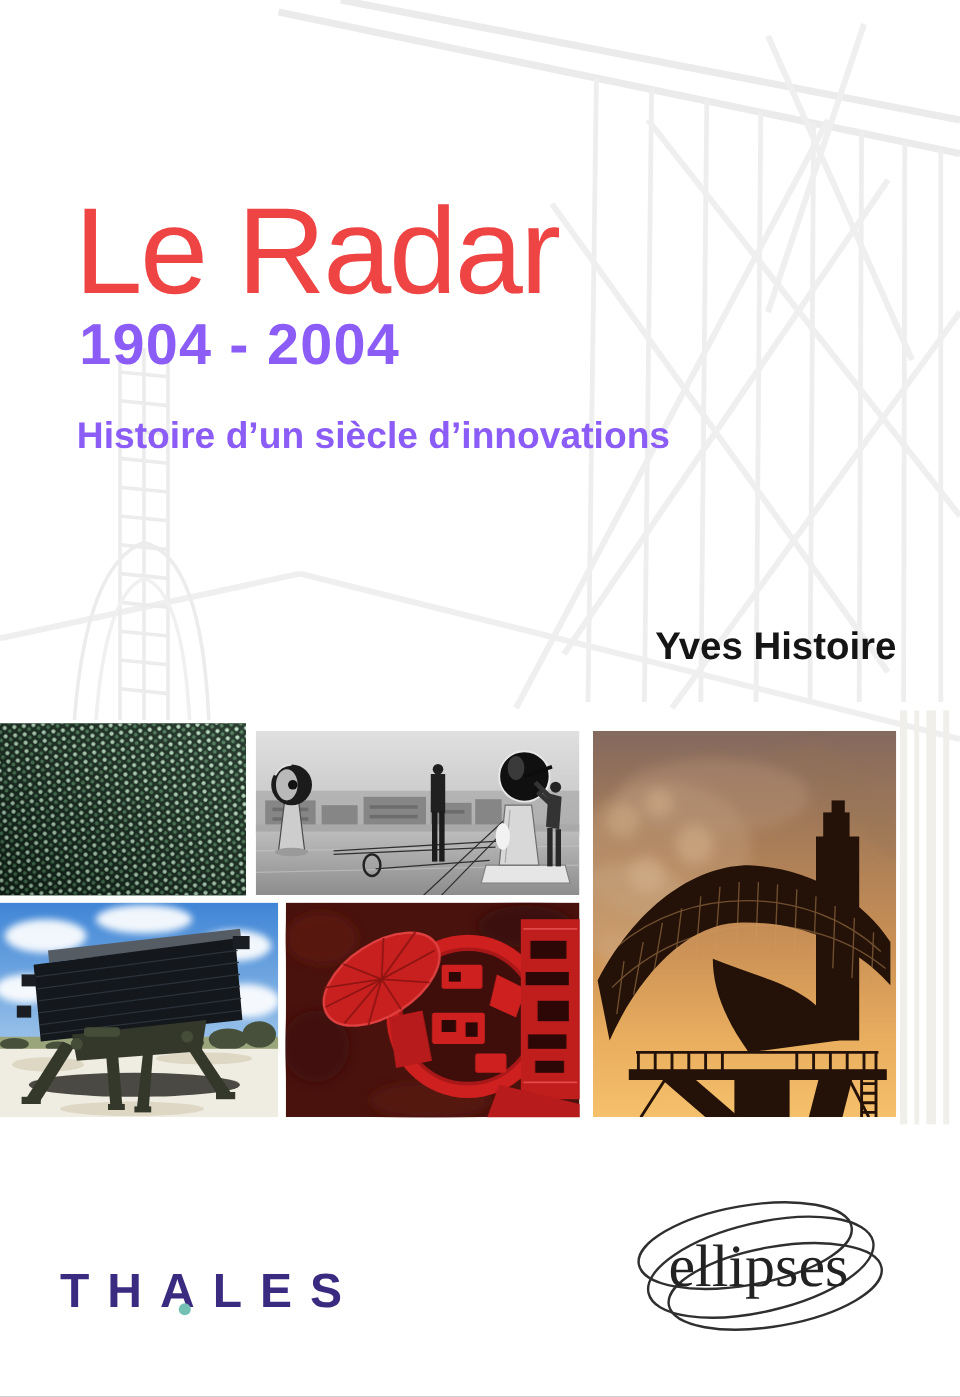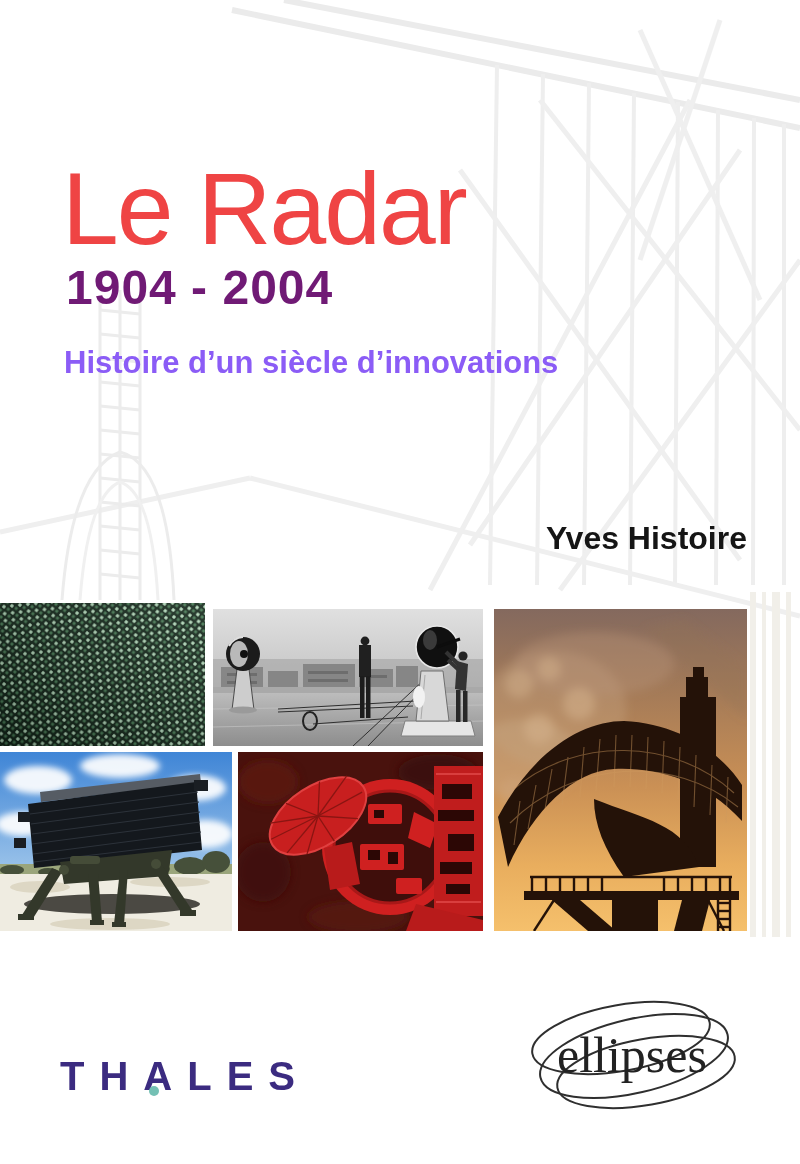--- a/index.html
+++ b/index.html
@@ -10,21 +10,21 @@
   }
   .bg-structure { position:absolute; left:0; top:0; }
 
   .title {
     position:absolute; left:62px; top:158px;
     font-size:102px; font-weight:normal; color:#ef4444;
     letter-spacing:-2px; line-height:1; white-space:nowrap;
   }
   .years {
     position:absolute; left:66px; top:264px;
-    font-size:48px; font-weight:bold; color:#701a75;
+    font-size:48px; font-weight:bold; color:#8b5cf6;
     letter-spacing:1px; line-height:1;
   }
   .tagline {
     position:absolute; left:64px; top:346px;
     font-size:31px; font-weight:bold; color:#8b5cf6; line-height:1.12;
   }
   .author {
     position:absolute; right:53px; top:520px;
     font-size:32px; font-weight:bold; color:#151515; white-space:nowrap;
   }
@@ -49,21 +49,21 @@
   .mesh-shade {
     position:absolute; inset:0;
     background:linear-gradient(215deg, rgba(255,255,255,0.10), rgba(0,0,0,0.30));
   }
 
   .thales {
     position:absolute; left:50px; top:1056px; width:260px; height:52px;
   }
   .thales-word {
     font-size:40px; font-weight:bold; color:#3b2b80;
-    letter-spacing:15px; line-height:1; white-space:nowrap;text-align:right;
+    letter-spacing:15px; line-height:1; white-space:nowrap;
   }
   .thales-dot {
     position:absolute; left:99px; top:30px; width:10px; height:10px;
     border-radius:50%; background:#74c0b4;
   }
   .ellipses-logo { position:absolute; left:524px; top:994px; width:218px; height:128px; }
 </style>
 </head>
 <body>
 

